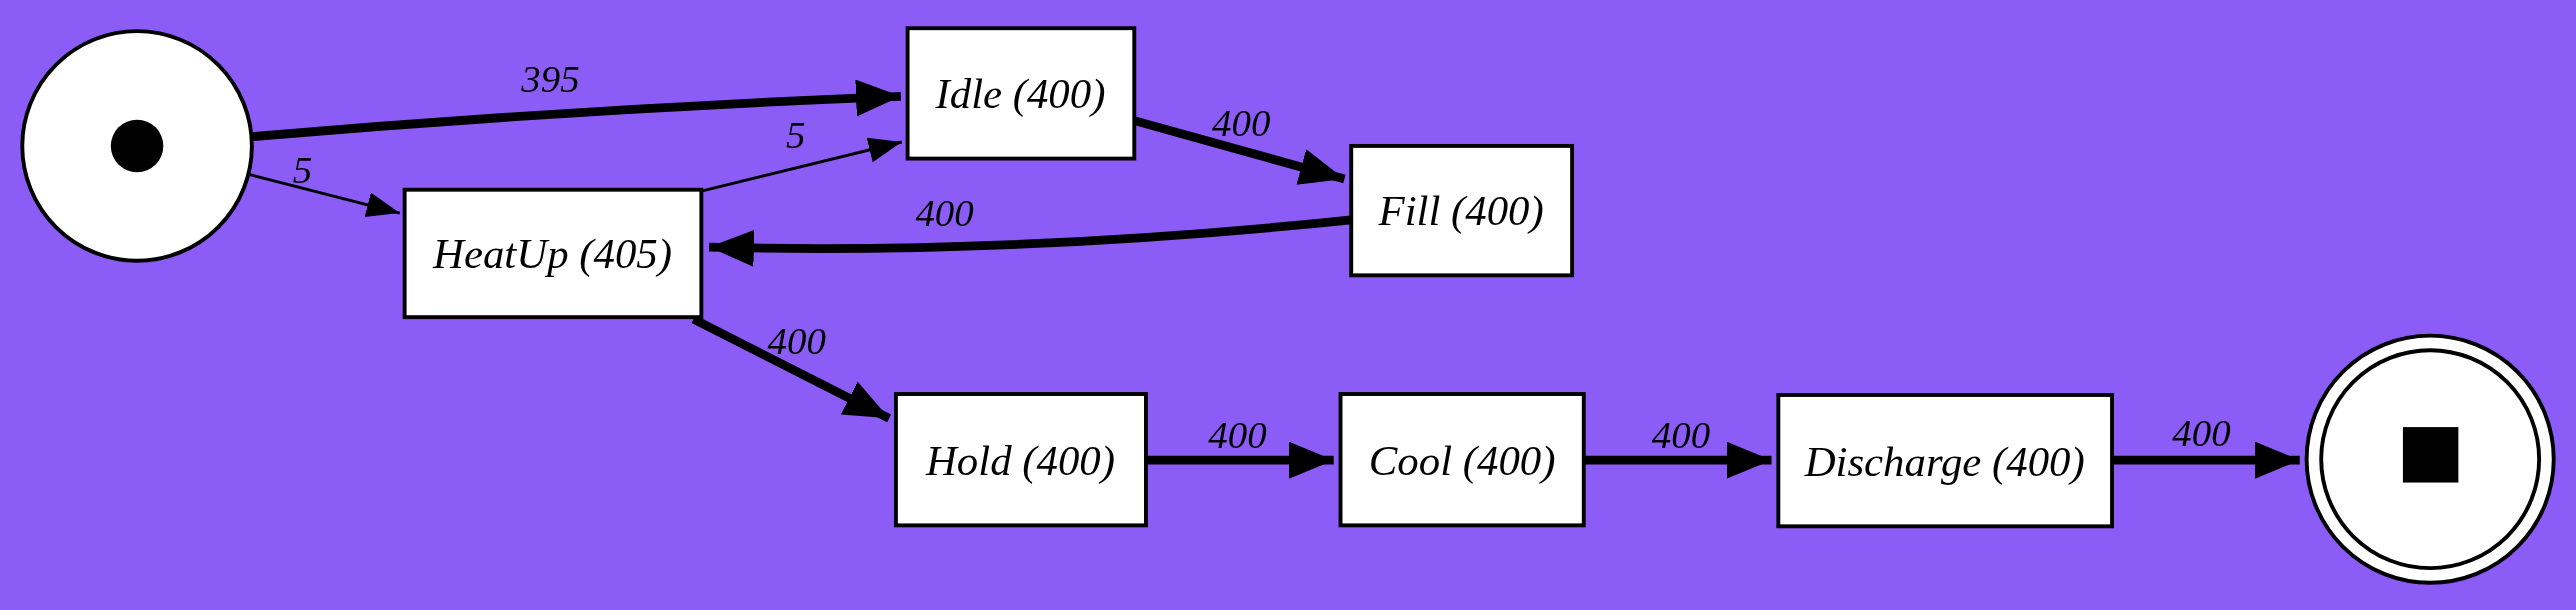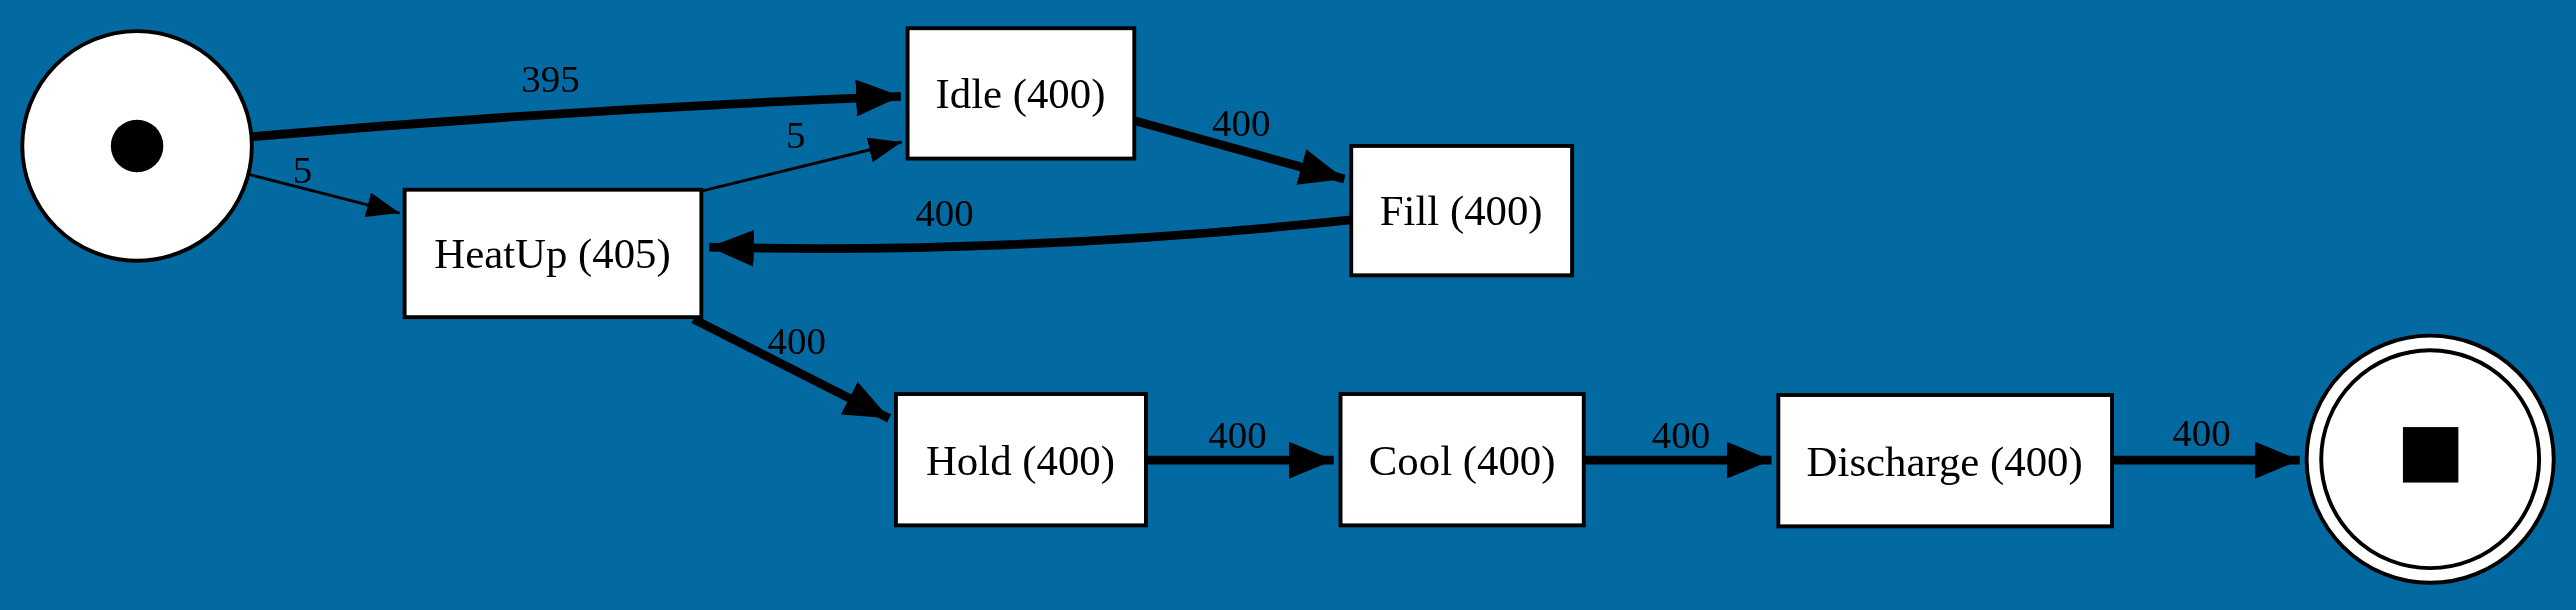--- a/index.html
+++ b/index.html
@@ -3,22 +3,23 @@
 <meta charset="utf-8">
 <style>
   html, body {
     margin: 0;
     padding: 0;
     background: #ffffff;
   }
   .diagram-wrap {
     width: 2576px;
     height: 610px;
-    background: #0369a1;
+    background: #8b5cf6;
     overflow: hidden;
+    font-style: italic;
   }
   svg {
     display: block;
     width: 2576px;
     height: 610px;
     font-family: "Liberation Serif", "DejaVu Serif", serif;
   }
   .node-box {
     fill: #ffffff;
     stroke: #000000;

